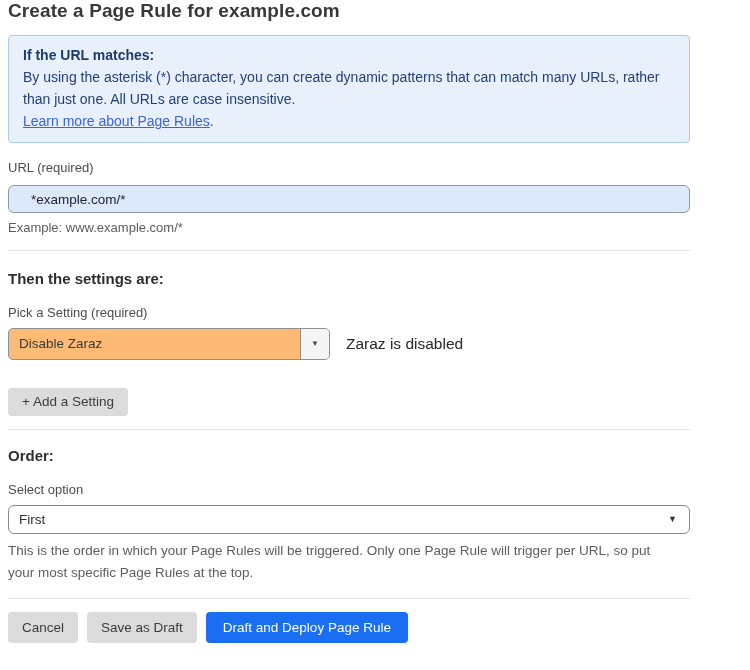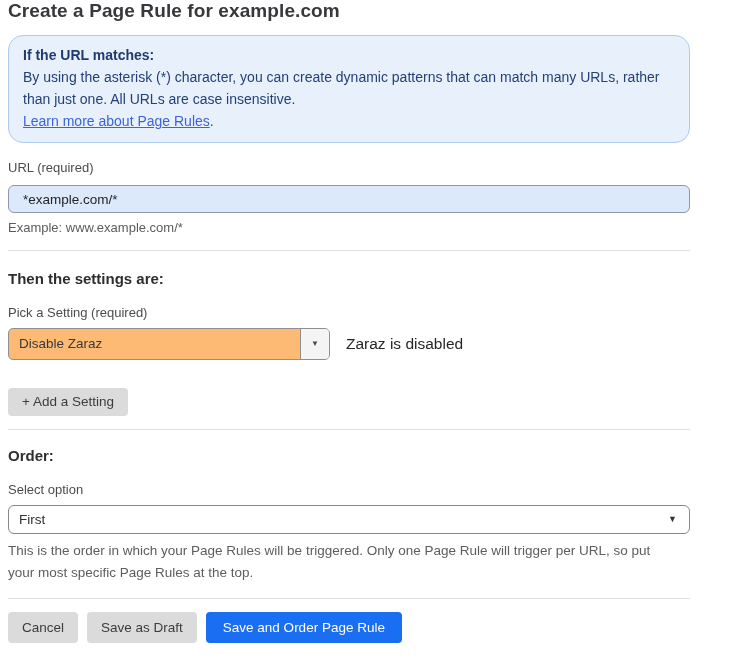--- a/index.html
+++ b/index.html
@@ -17,21 +17,21 @@
     line-height: 22px;
     font-weight: bold;
     color: #36383b;
     letter-spacing: 0.1px;
   }
 
   .info-box {
     margin-top: 13px;
     background: #e8f1fb;
     border: 1px solid #aacaee;
-    border-radius: 15px;
+    border-radius: 4px;
     padding: 8px 14px 10px 14px;
     color: #24407a;
     font-size: 14px;
   }
   .info-box .info-title { font-weight: bold; line-height: 22px; color: #1e3a6e; }
   .info-box .info-body  { line-height: 22px; }
   .info-box .info-link-row { line-height: 22px; }
   .info-box a.learn-link {
     color: #3b64d9;
     text-decoration: underline;
@@ -47,21 +47,21 @@
   }
 
   .url-input {
     display: block;
     margin-top: 9px;
     width: 100%;
     height: 28px;
     background: #dce9fb;
     border: 1px solid #8d99aa;
     border-radius: 6px;
-    padding: 0 14px;
+    padding: 0 22px;
     font-family: "Liberation Sans", sans-serif;
     font-size: 13.5px;
     color: #22242a;
     outline: none;
   }
 
   .hint {
     margin-top: 7px;
     font-size: 13px;
     line-height: 16.5px;
@@ -222,16 +222,16 @@
     <span class="caret">▼</span>
   </div>
 
   <p class="order-help">This is the order in which your Page Rules will be triggered. Only one Page Rule will trigger per URL, so put your most specific Page Rules at the top.</p>
 
   <hr class="divider d3">
 
   <div class="btn-row">
     <button class="btn gray cancel">Cancel</button>
     <button class="btn gray draft">Save as Draft</button>
-    <button class="btn primary">Save and Order Page Rule</button>
+    <button class="btn primary">Draft and Deploy Page Rule</button>
   </div>
 
 </div>
 
 </body></html>

